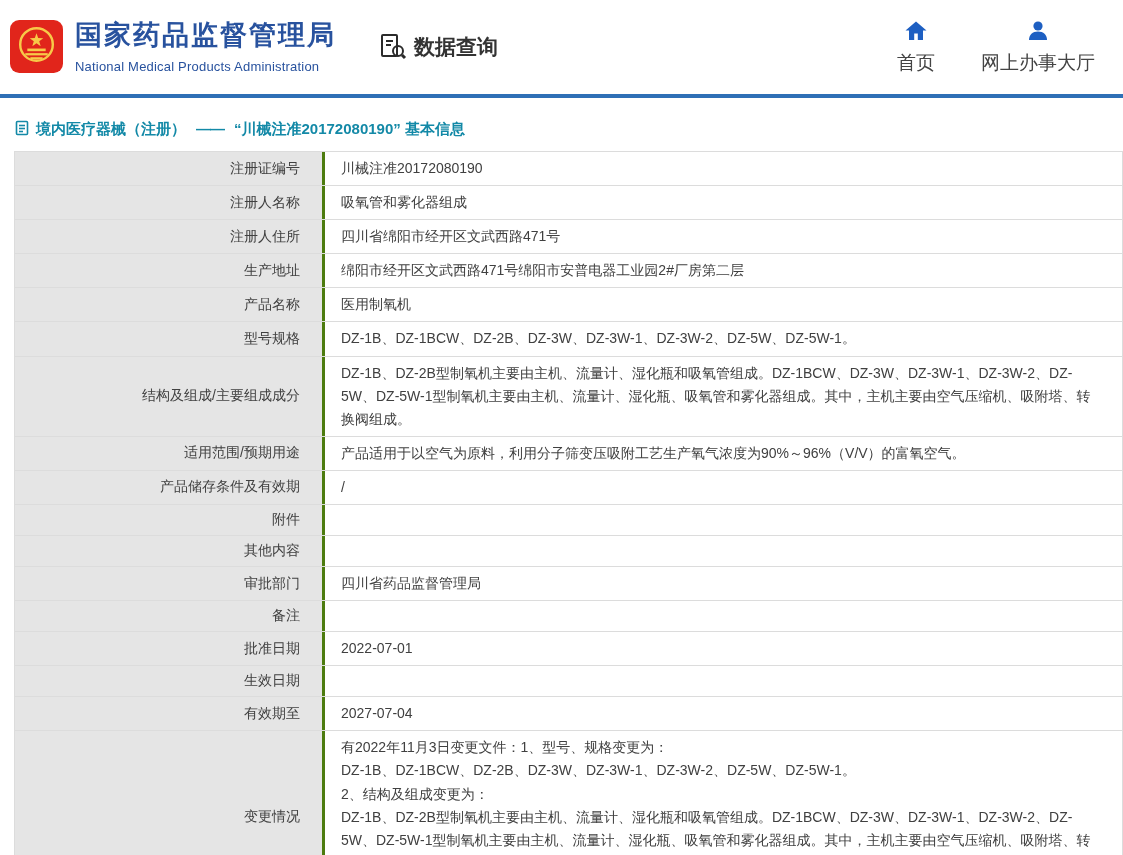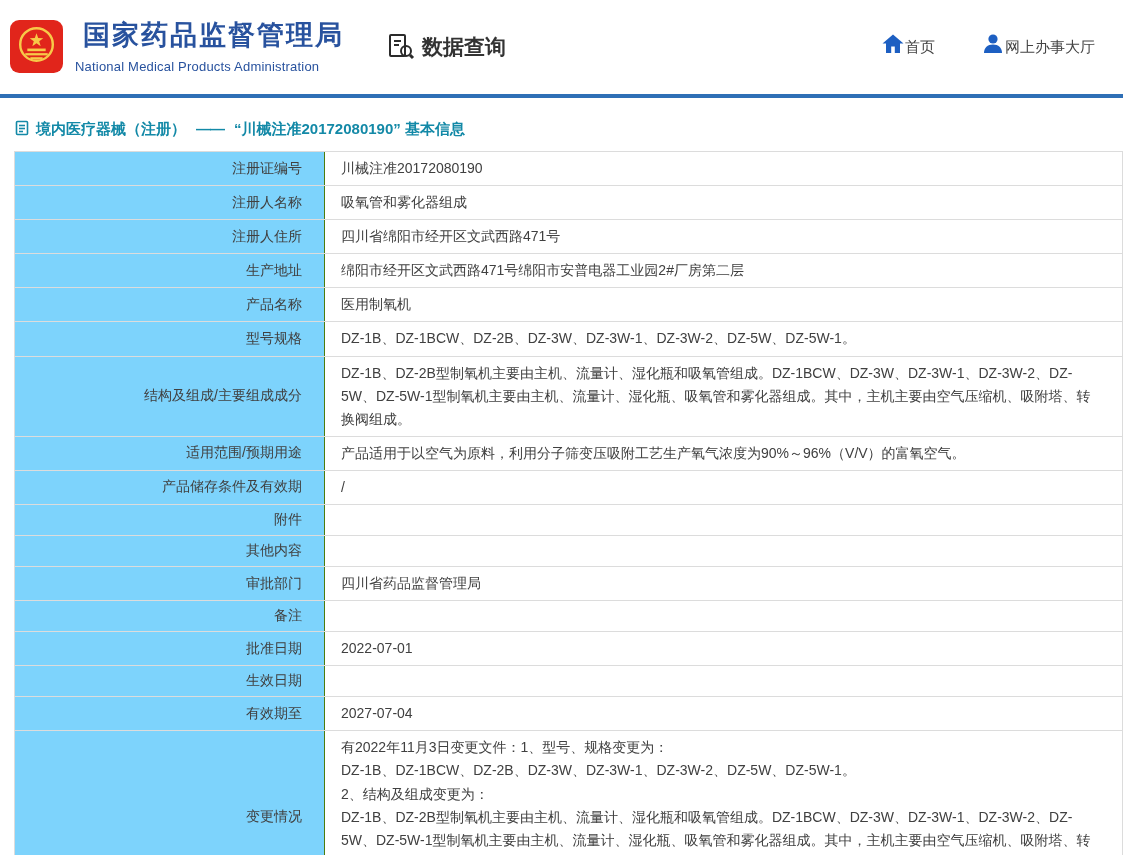--- a/index.html
+++ b/index.html
@@ -21,21 +21,20 @@
   }
   .brand { display: flex; align-items: center; cursor: pointer; }
   .emblem { width: 53px; height: 53px; flex: 0 0 auto; }
   .brand-text { margin-left: 12px; }
   .brand-cn {
     font-size: 27px;
     font-weight: bold;
     color: #28529e;
     letter-spacing: 2px;
     line-height: 1.15;
-    margin-left: 8px;
   }
   .brand-en {
     font-size: 13px;
     color: #28529e;
     margin-top: 8px;
     letter-spacing: 0.2px;
   }
   .data-query {
     display: flex;
     align-items: center;
@@ -47,23 +46,23 @@
     justify-content: center;
   }
   .data-query .dq-icon { width: 30px; height: 30px; margin-right: 6px; display: inline-flex; }
   .top-nav {
     margin-left: auto;
     display: flex;
     gap: 46px;
   }
   .nav-item {
     display: flex;
-    flex-direction: row;
+    flex-direction: column;
     align-items: center;
-    font-size: 15px;
+    font-size: 19px;
     color: #444444;
     text-decoration: none;
     cursor: pointer;
   }
   .nav-item .icon { width: 24px; height: 24px; margin-bottom: 7px; }
 
   .blue-line { height: 4px; background: #2e6fb6; }
 
   
   .breadcrumb {
@@ -86,22 +85,22 @@
   }
   .row {
     display: flex;
     border-bottom: 1px solid #dcdcdc;
     min-height: 31px;
   }
   .cell { display: flex; align-items: center; font-size: 14px; }
   .cell.label {
     width: 310px;
     flex: 0 0 310px;
-    background: #7dd3fc;
-    border-right: 1px solid #4d7c0f;
+    background: #e5e5e5;
+    border-right: 3px solid #4d7c0f;
     justify-content: flex-end;
     text-align: right;
     padding: 5px 22px 5px 10px;
     color: #404040;
   }
   .cell.value {
     flex: 1 1 auto;
     padding: 5px 18px 5px 16px;
     color: #404040;
     line-height: 1.65;

